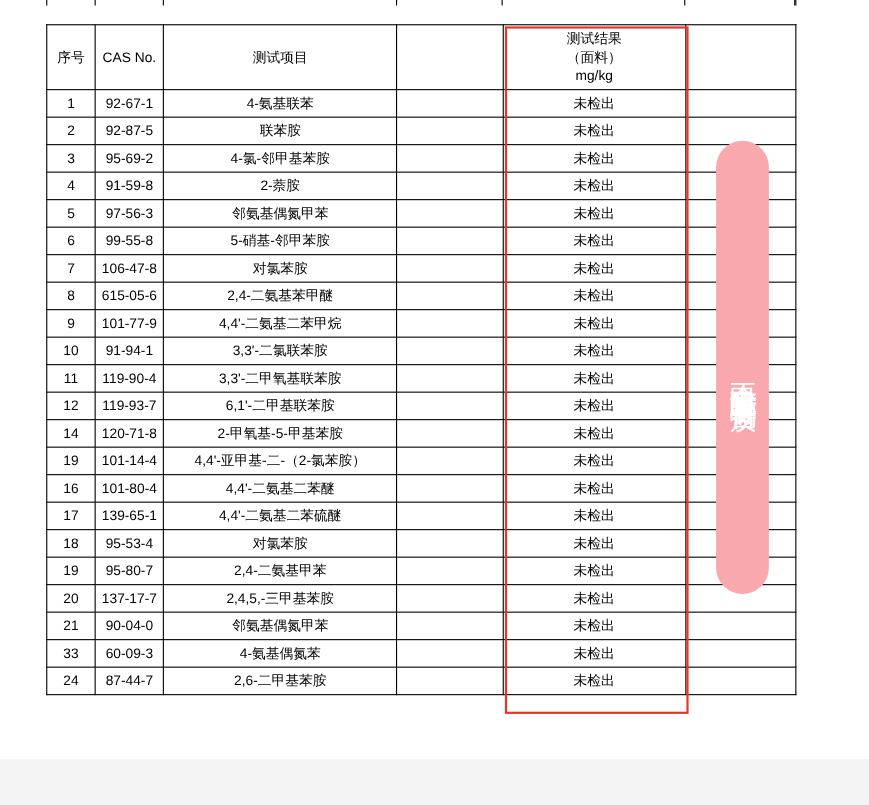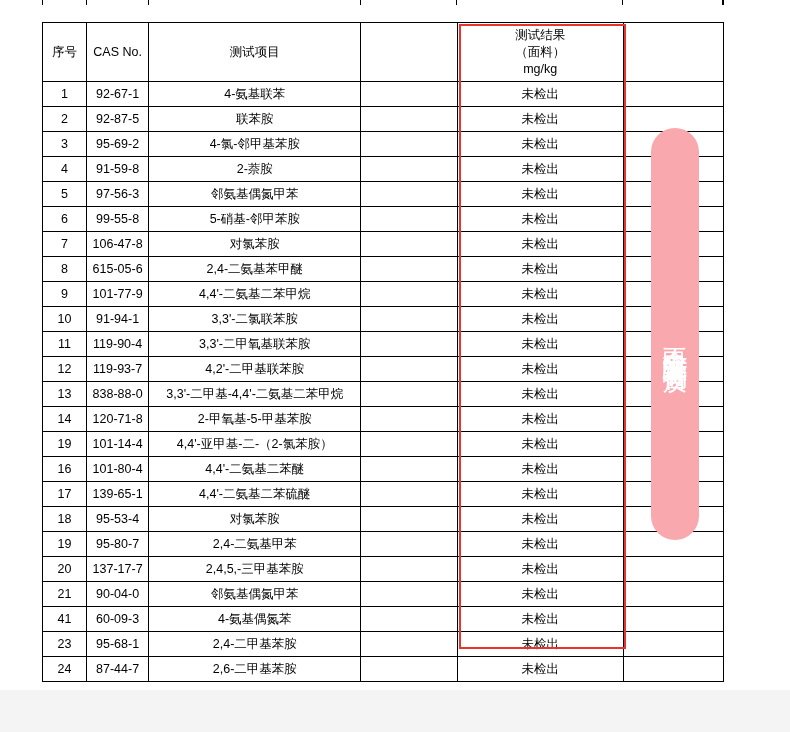--- a/index.html
+++ b/index.html
@@ -248,29 +248,21 @@
           <td>11</td>
           <td class="cas-cell">119-90-4</td>
           <td class="item-cell">3,3'-二甲氧基联苯胺</td>
           <td></td>
           <td>未检出</td>
           <td></td>
         </tr>
         <tr>
           <td>12</td>
           <td class="cas-cell">119-93-7</td>
-          <td class="item-cell">4,2'-二甲基联苯胺</td>
-          <td></td>
-          <td>未检出</td>
-          <td></td>
-        </tr>
-        <tr>
-          <td>13</td>
-          <td class="cas-cell">838-88-0</td>
-          <td class="item-cell">3,3'-二甲基-4,4'-二氨基二苯甲烷</td>
+          <td class="item-cell">6,1'-二甲基联苯胺</td>
           <td></td>
           <td>未检出</td>
           <td></td>
         </tr>
         <tr>
           <td>14</td>
           <td class="cas-cell">120-71-8</td>
           <td class="item-cell">2-甲氧基-5-甲基苯胺</td>
           <td></td>
           <td>未检出</td>
@@ -326,31 +318,23 @@
         </tr>
         <tr>
           <td>21</td>
           <td class="cas-cell">90-04-0</td>
           <td class="item-cell">邻氨基偶氮甲苯</td>
           <td></td>
           <td>未检出</td>
           <td></td>
         </tr>
         <tr>
-          <td>41</td>
+          <td>33</td>
           <td class="cas-cell">60-09-3</td>
           <td class="item-cell">4-氨基偶氮苯</td>
-          <td></td>
-          <td>未检出</td>
-          <td></td>
-        </tr>
-        <tr>
-          <td>23</td>
-          <td class="cas-cell">95-68-1</td>
-          <td class="item-cell">2,4-二甲基苯胺</td>
           <td></td>
           <td>未检出</td>
           <td></td>
         </tr>
         <tr>
           <td>24</td>
           <td class="cas-cell">87-44-7</td>
           <td class="item-cell">2,6-二甲基苯胺</td>
           <td></td>
           <td>未检出</td>

